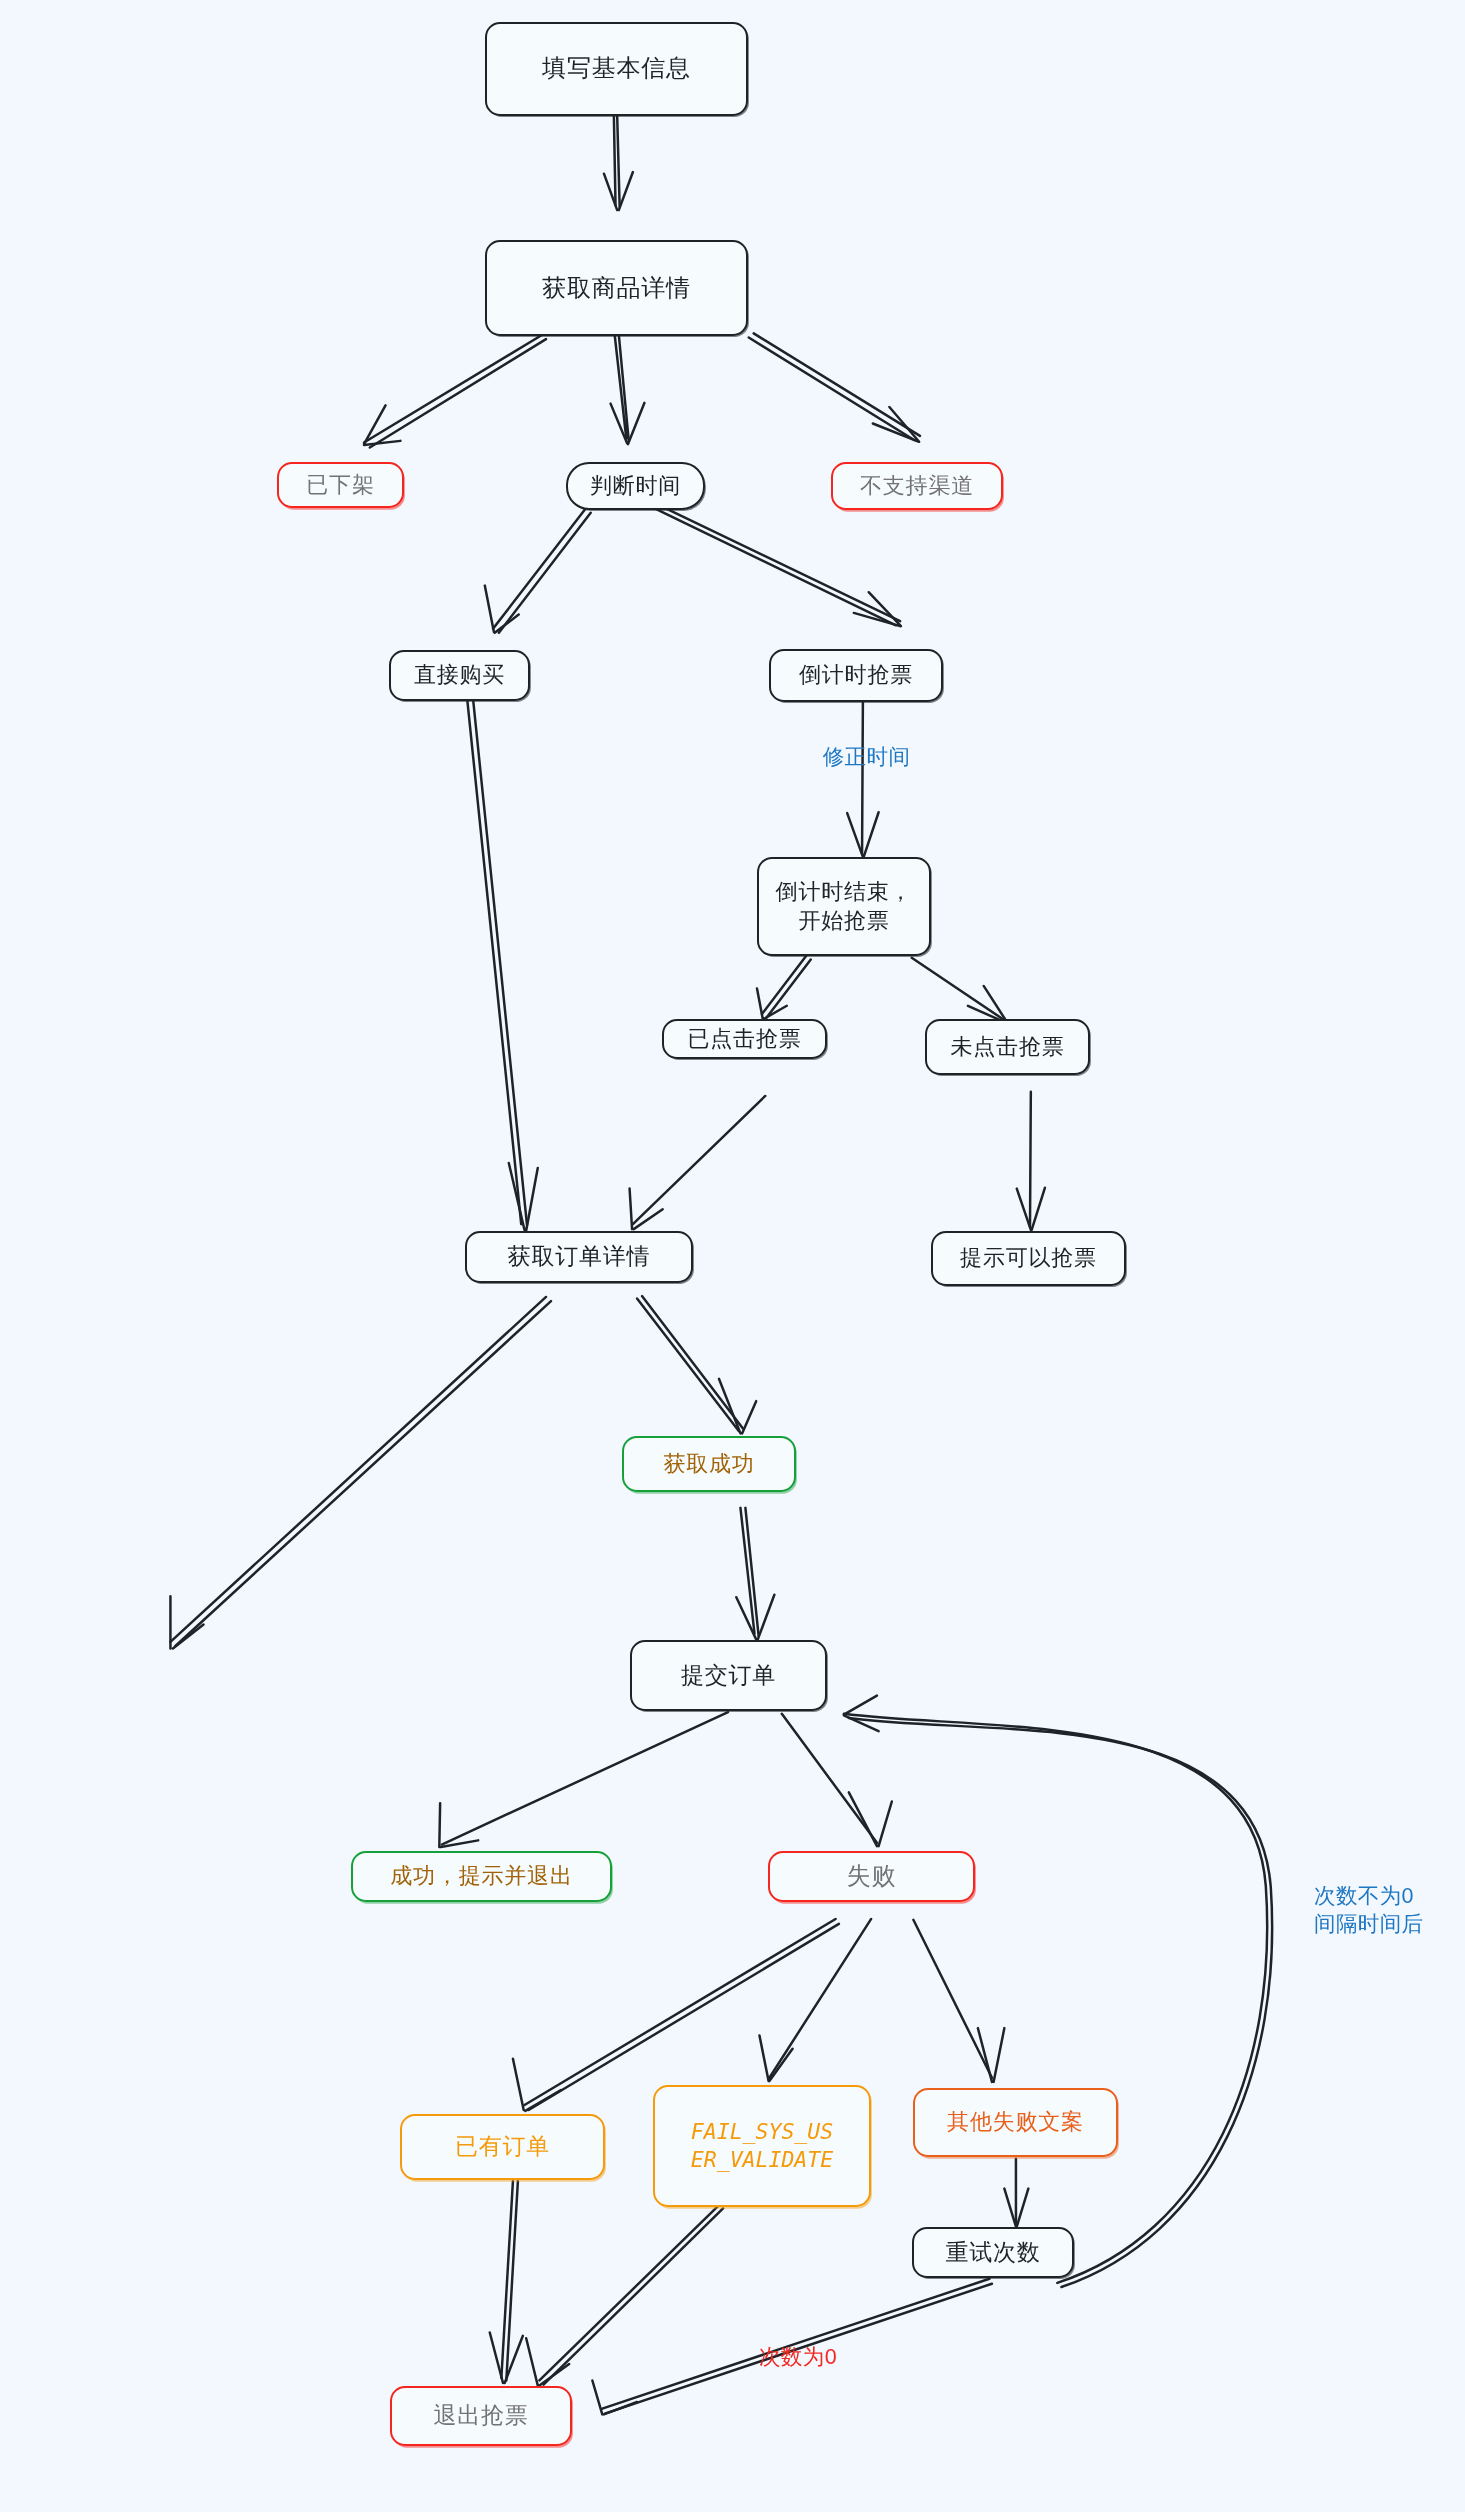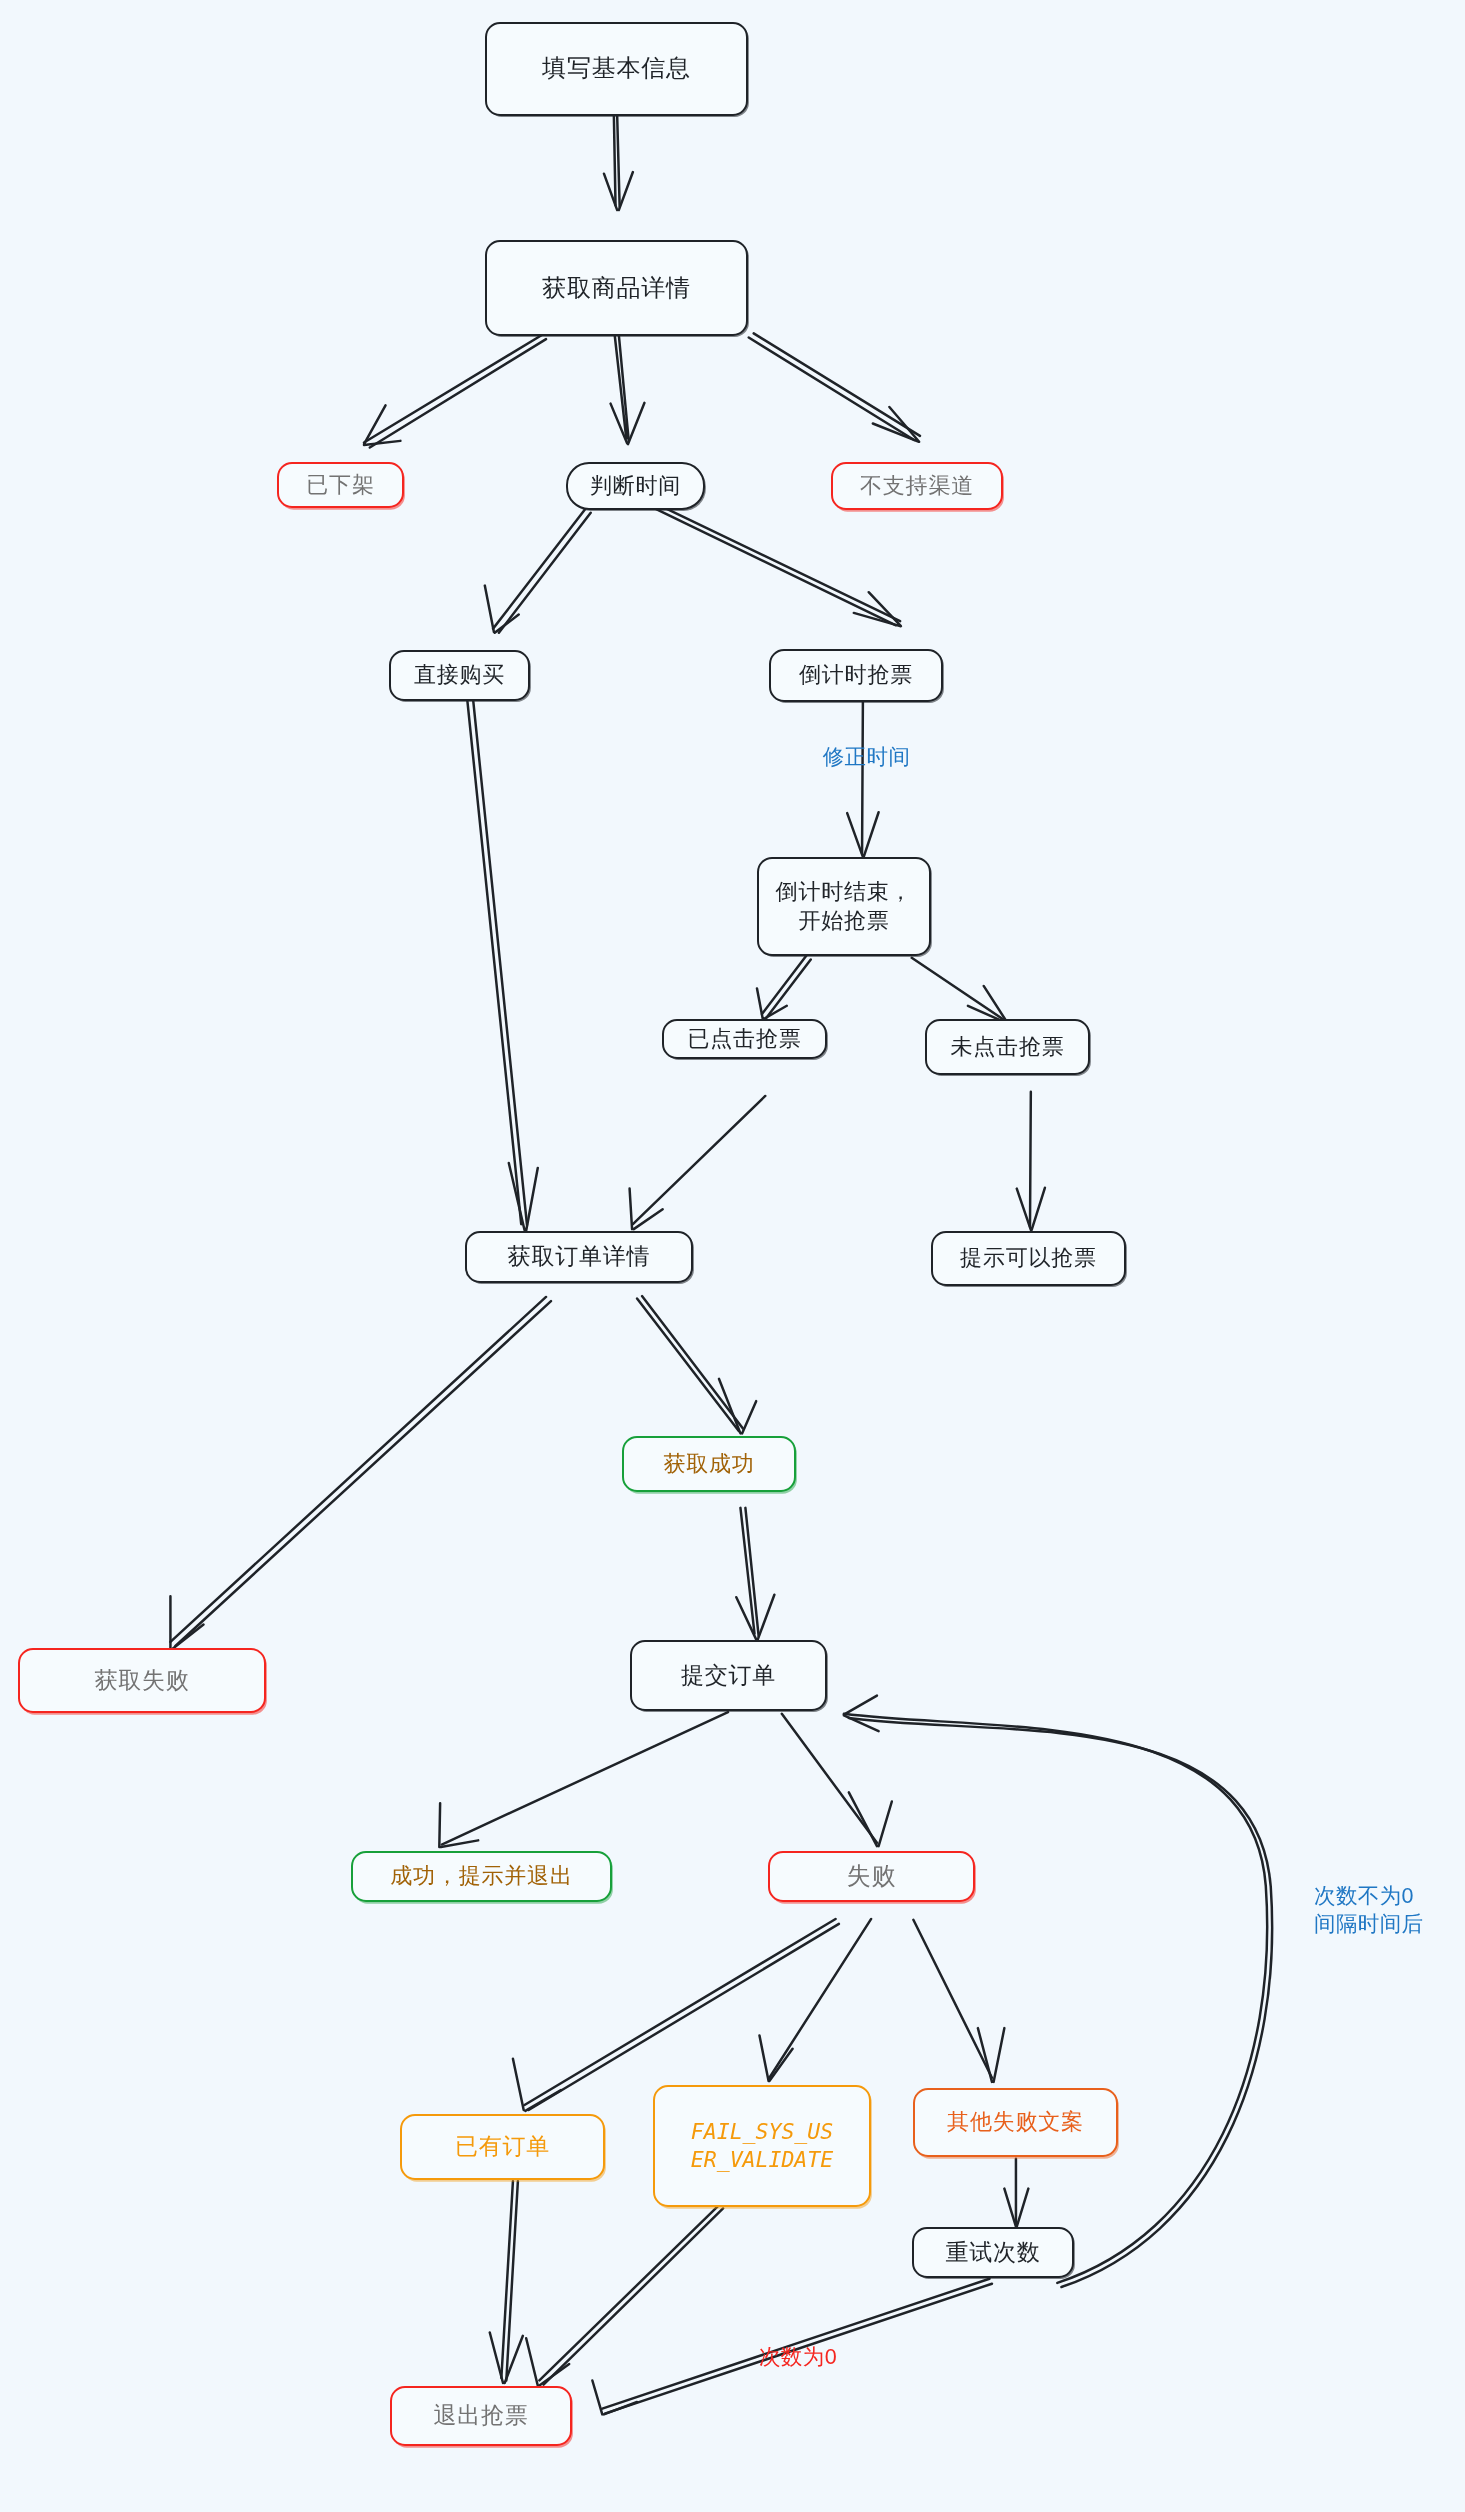--- a/index.html
+++ b/index.html
@@ -148,21 +148,20 @@
   <div class="node" style="left:662px;top:1019px;width:165px;height:40px;font-size:22px;">已点击抢票</div>
 
   <div class="node" style="left:925px;top:1019px;width:165px;height:56px;font-size:22px;">未点击抢票</div>
 
   <div class="node" style="left:931px;top:1231px;width:195px;height:55px;font-size:22px;">提示可以抢票</div>
 
   <div class="node" style="left:465px;top:1231px;width:228px;height:52px;font-size:23px;">获取订单详情</div>
 
   <div class="node green" style="left:622px;top:1436px;width:174px;height:56px;font-size:22px;">获取成功</div>
 
-  <div class="node red" style="left:18px;top:1648px;width:248px;height:65px;font-size:23px;">获取失败</div>
 
   <div class="node" style="left:630px;top:1640px;width:197px;height:71px;font-size:23px;">提交订单</div>
 
   <div class="node green" style="left:351px;top:1851px;width:261px;height:51px;font-size:22px;">成功，提示并退出</div>
 
   <div class="node red" style="left:768px;top:1851px;width:207px;height:51px;font-size:24px;">失败</div>
 
   <div class="node orange" style="left:400px;top:2114px;width:205px;height:66px;font-size:23px;">已有订单</div>
 
   <div class="node orange mono" style="left:653px;top:2085px;width:218px;height:122px;">FAIL_SYS_US

